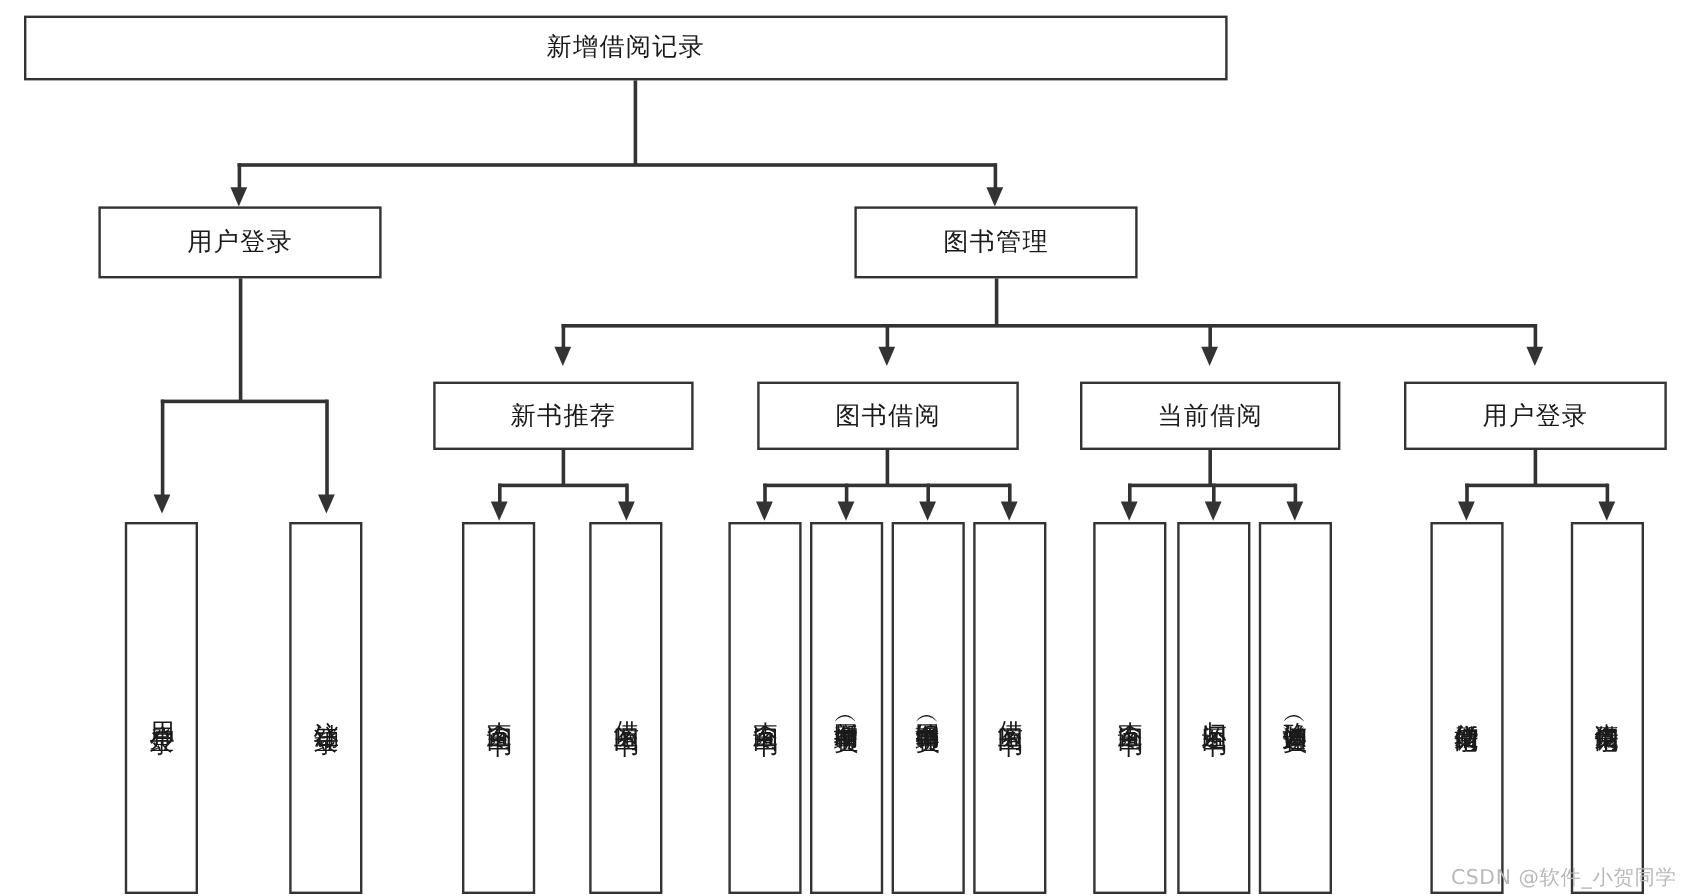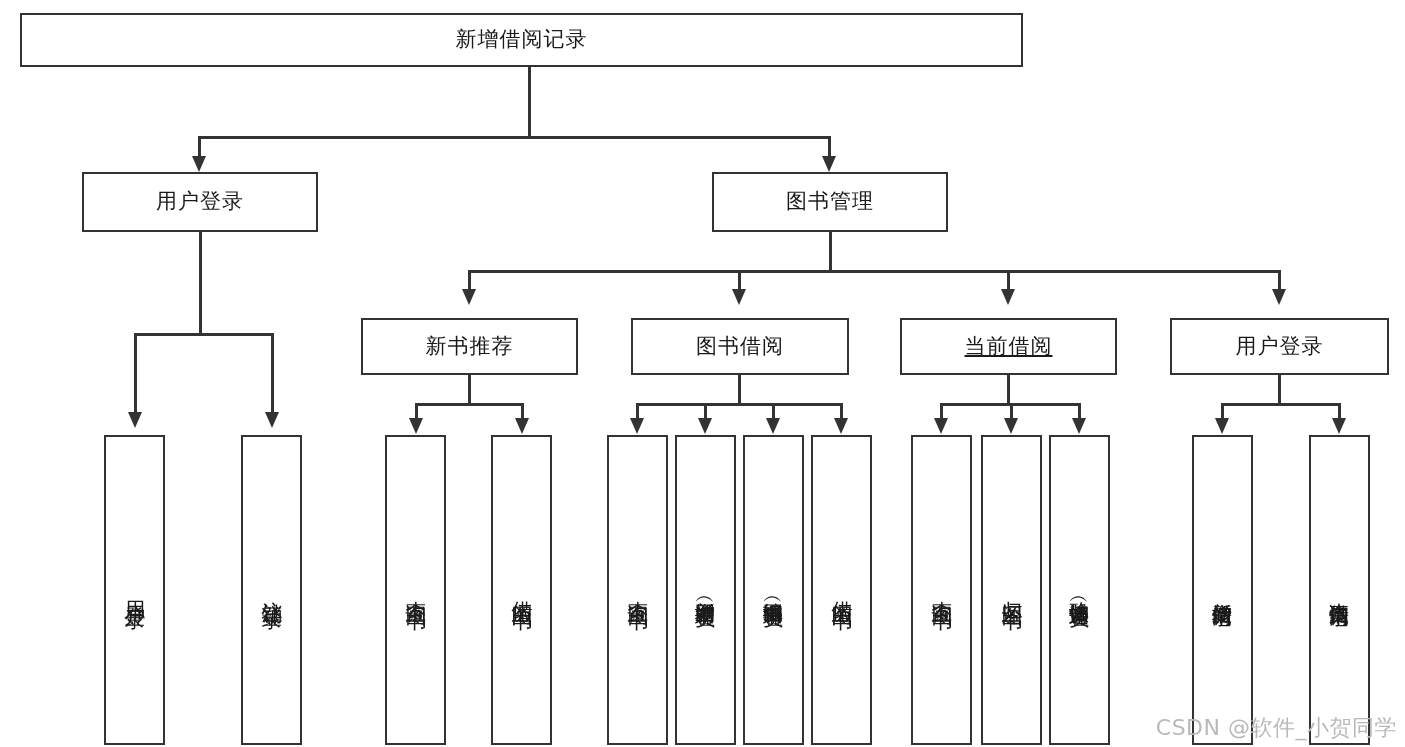--- a/index.html
+++ b/index.html
@@ -59,21 +59,21 @@
     width: 0;
     height: 0;
     border-left: 7px solid transparent;
     border-right: 7px solid transparent;
     border-top: 16px solid #333333;
   }
   .watermark {
     position: absolute;
     right: 8px;
     bottom: 4px;
-    font-size: 22px;
+    font-size: 17px;
     color: #b9b9b9;
     letter-spacing: 0.5px;
     white-space: nowrap;
     font-family: "DejaVu Sans", "Liberation Sans", sans-serif;
   }
 </style>
 </head>
 <body>
 
 <div id="canvas">
@@ -105,21 +105,21 @@
   <div class="arrow" style="left:462px; top:289px;"></div>
   <div class="edge v" style="left:738px; top:270px; height:22px;"></div>
   <div class="arrow" style="left:732px; top:289px;"></div>
   <div class="edge v" style="left:1007px; top:270px; height:22px;"></div>
   <div class="arrow" style="left:1001px; top:289px;"></div>
   <div class="edge v" style="left:1278px; top:270px; height:22px;"></div>
   <div class="arrow" style="left:1272px; top:289px;"></div>
 
   <div class="node horiz" style="left:631px; top:318px; width:218px; height:57px;">图书借阅</div>
   <div class="node horiz" style="left:361px; top:318px; width:217px; height:57px;">新书推荐</div>
-  <div class="node horiz" style="left:900px; top:318px; width:217px; height:57px;text-decoration:underline;">当前借阅</div>
+  <div class="node horiz" style="left:900px; top:318px; width:217px; height:57px;">当前借阅</div>
   <div class="node horiz" style="left:1170px; top:318px; width:219px; height:57px;">用户登录</div>
 
   <div class="edge v" style="left:468px; top:375px; height:30px;"></div>
   <div class="edge h" style="left:415px; top:403px; width:108px;"></div>
   <div class="edge v" style="left:415px; top:403px; height:17px;"></div>
   <div class="arrow" style="left:409px; top:418px;"></div>
   <div class="edge v" style="left:521px; top:403px; height:17px;"></div>
   <div class="arrow" style="left:515px; top:418px;"></div>
 
   <div class="edge v" style="left:738px; top:375px; height:30px;"></div>

